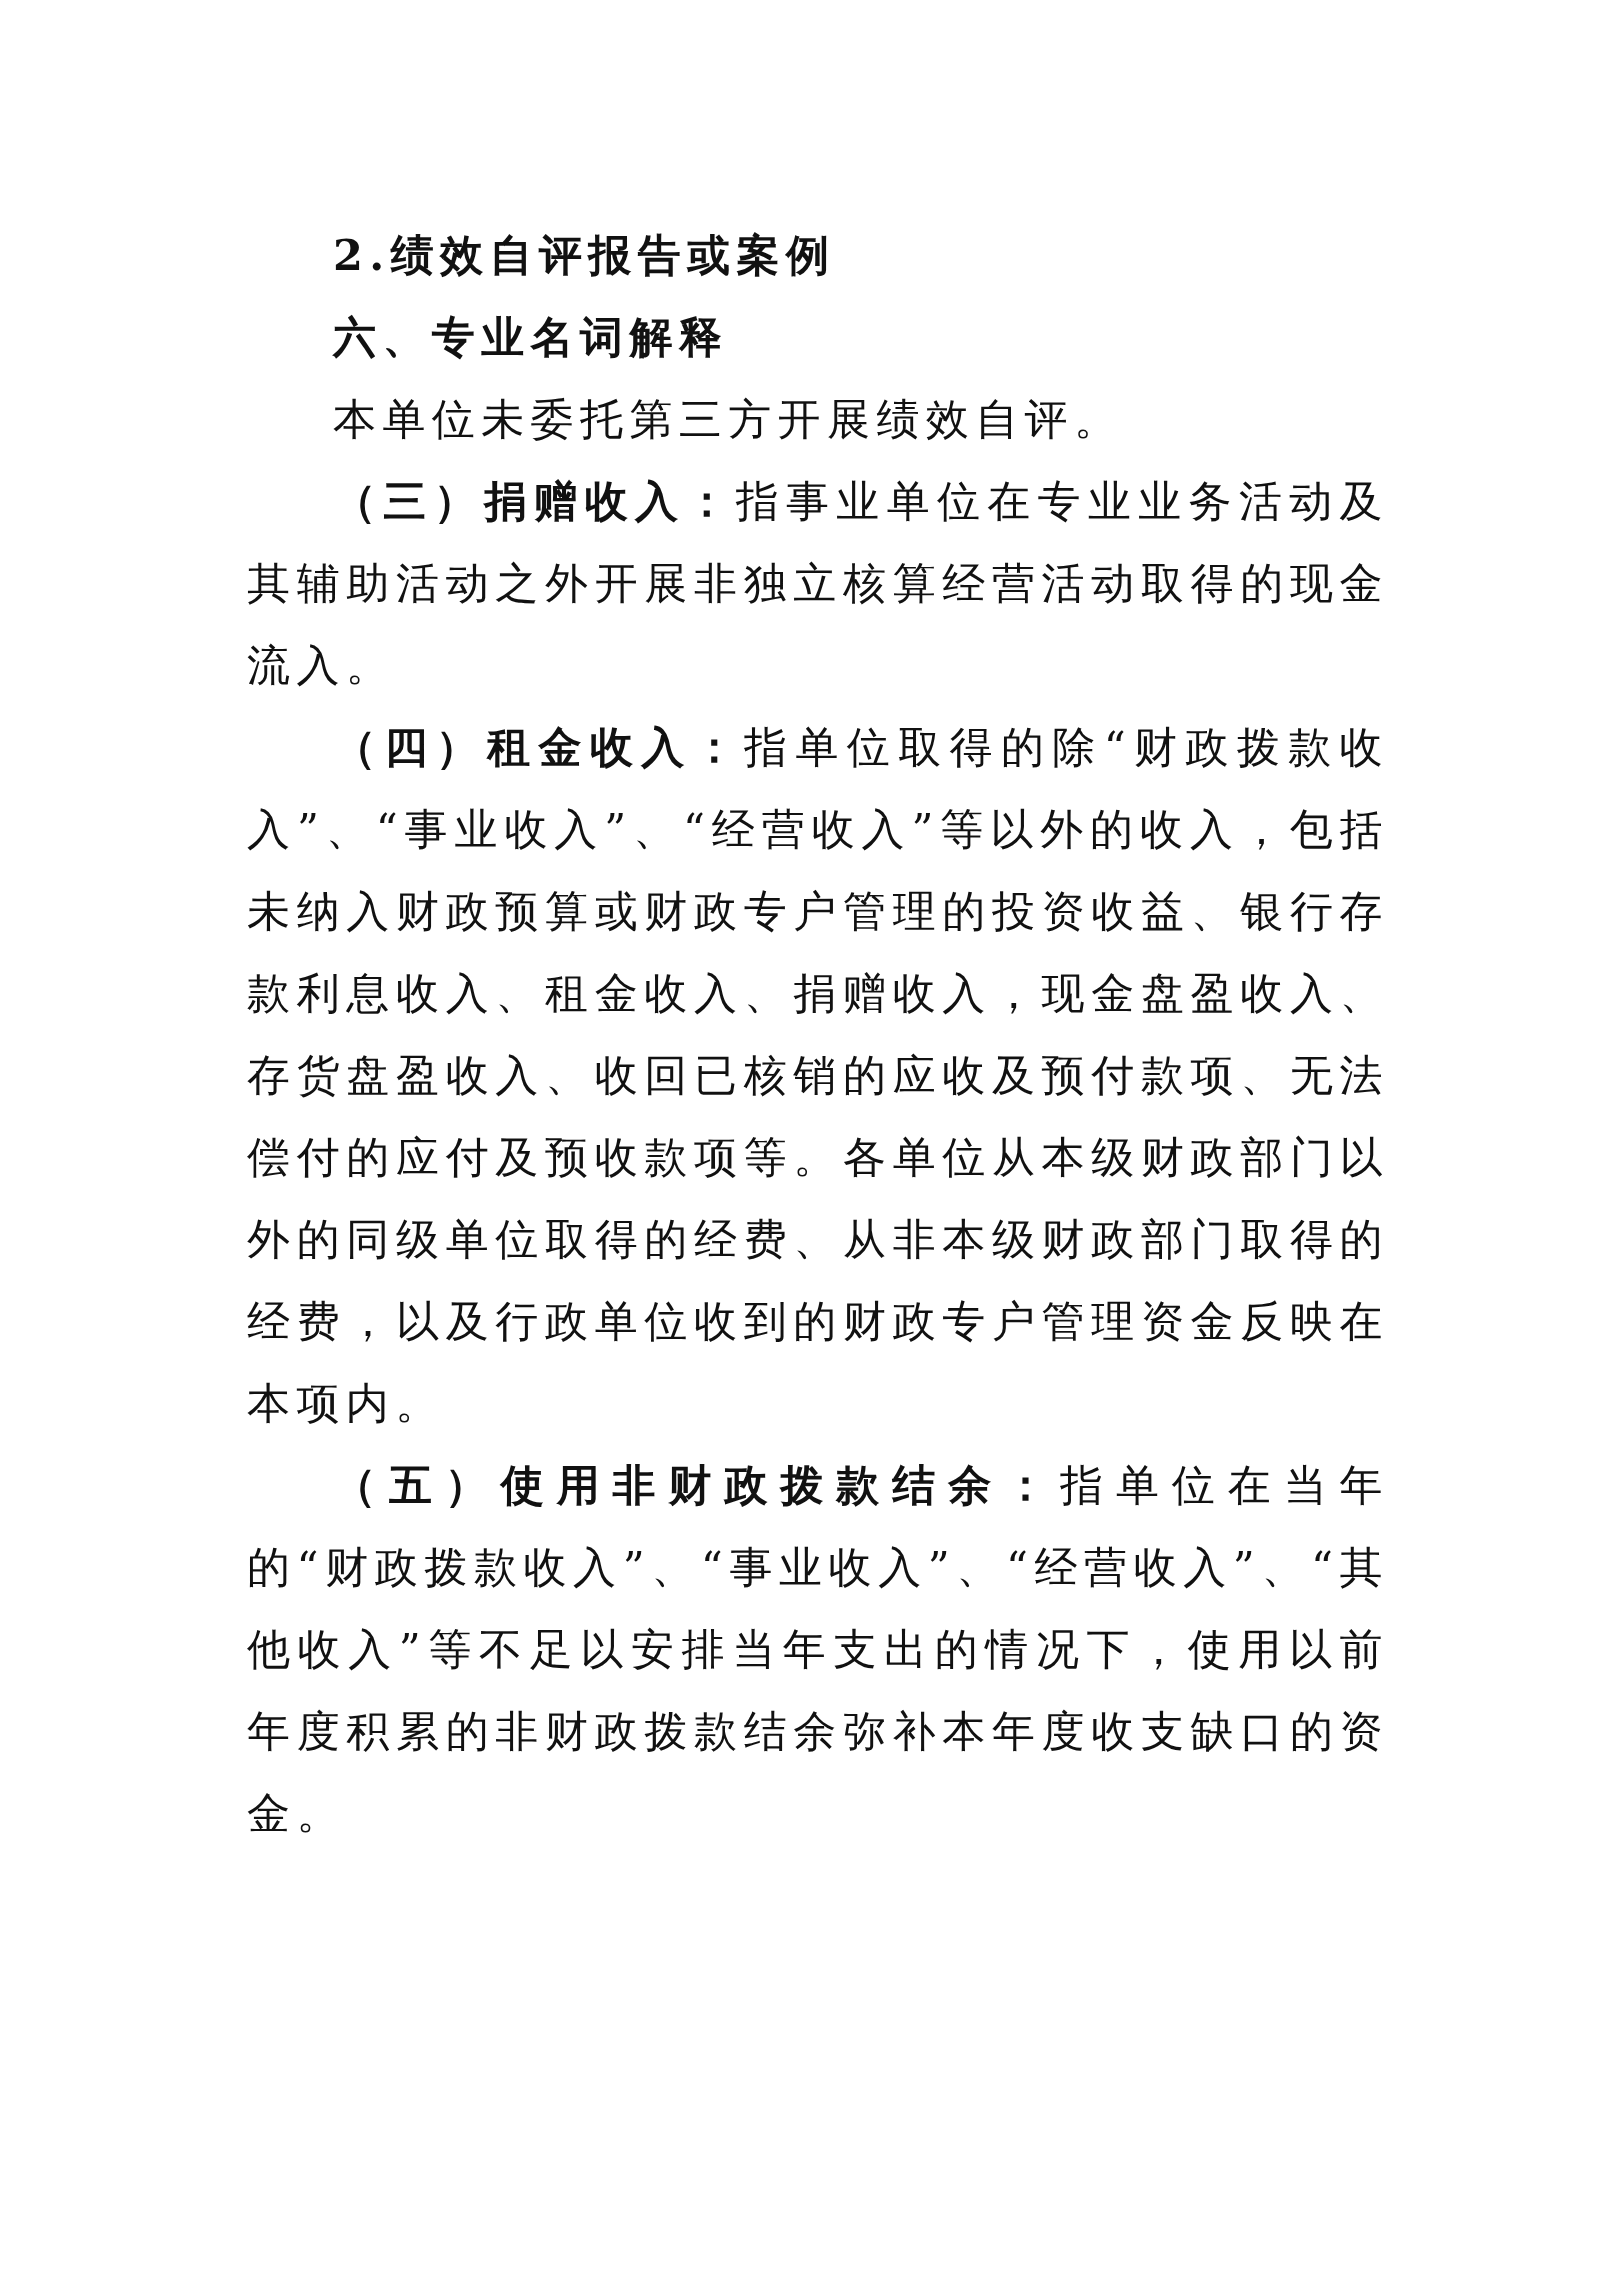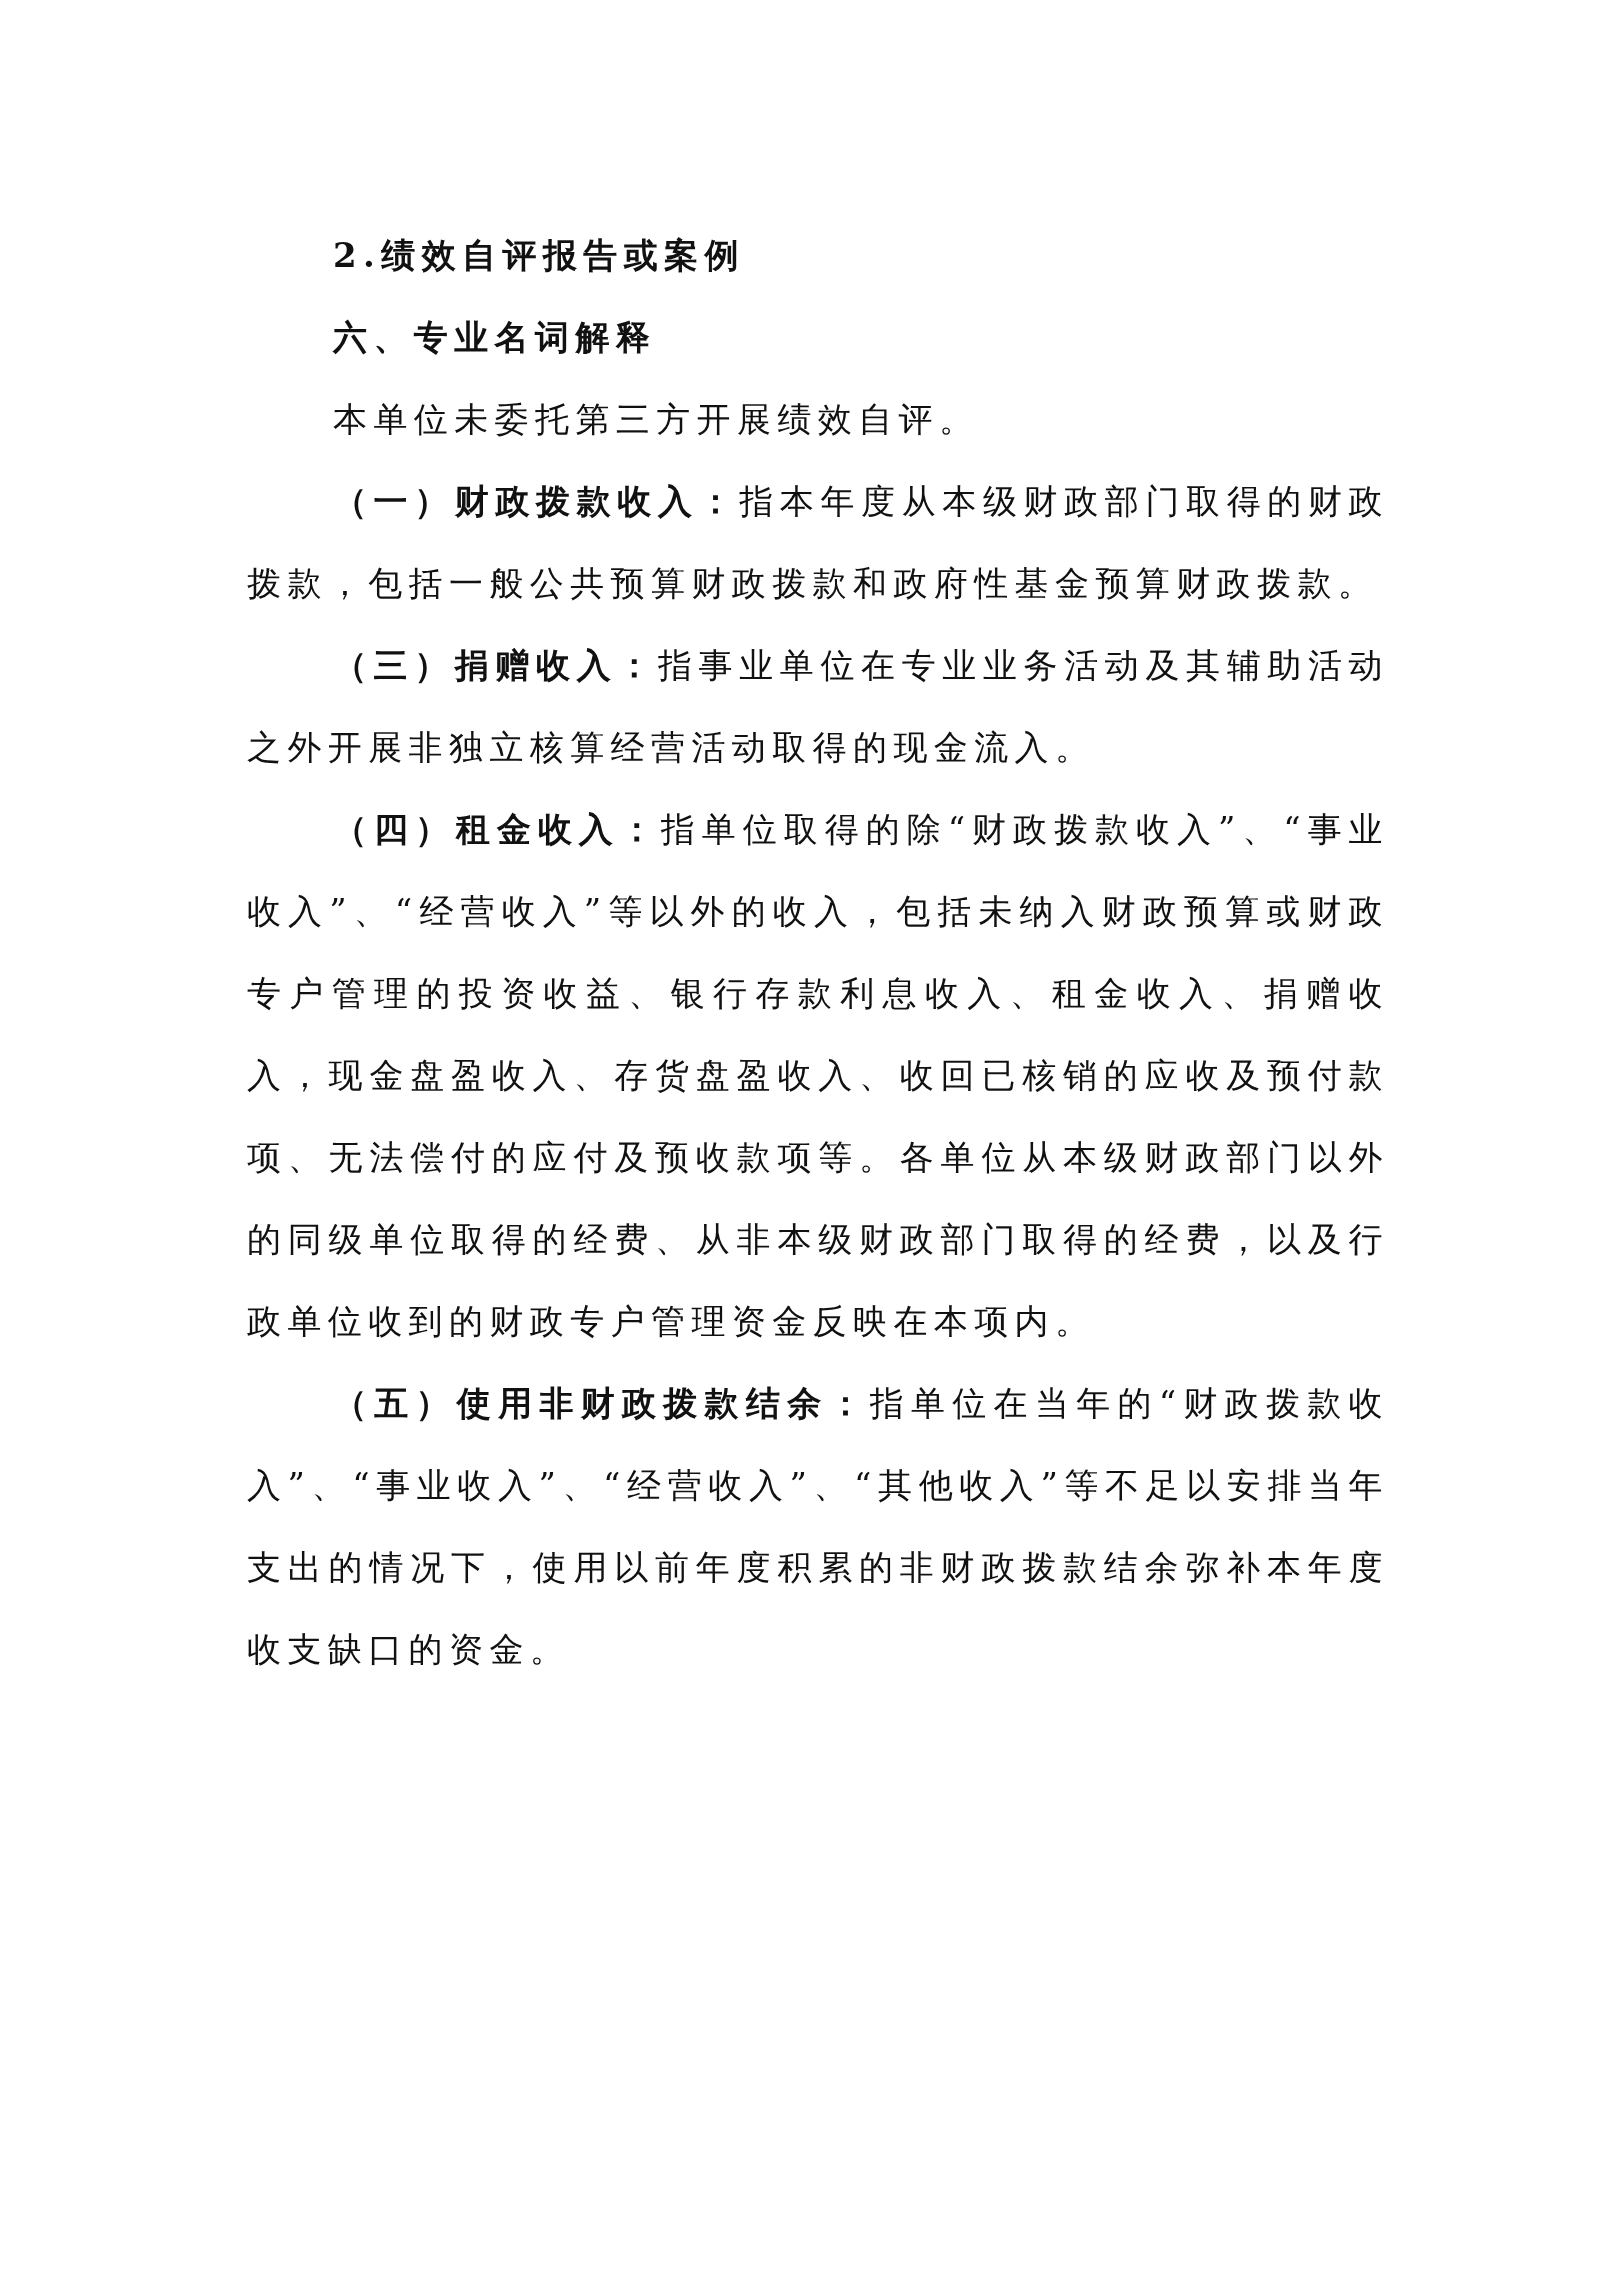--- a/index.html
+++ b/index.html
@@ -11,21 +11,21 @@
     font-family: "DejaVu Serif", "Liberation Serif", serif;
     color: #111111;
   }
   .page {
     position: absolute;
     left: 247px;
     top: 214px;
     width: 1142px;
   }
   .line-block {
-    font-size: 34px;
+    font-size: 43px;
     line-height: 82px;
     letter-spacing: 6.4px;
     margin: 0;
     text-align: justify;
     word-break: break-all;
   }
   .heading { font-weight: bold; padding-left: 86px; }
   .para { text-indent: 86px; }
   .indent-only { padding-left: 86px; }
   .term { font-weight: bold; }
@@ -34,21 +34,20 @@
 <body>
 
 <div class="page">
 
   <p class="line-block heading">2.绩效自评报告或案例</p>
 
   <p class="line-block heading">六、专业名词解释</p>
 
   <p class="line-block indent-only">本单位未委托第三方开展绩效自评。</p>
 
-  <p class="line-block para"><span class="term">（一）财政拨款收入：</span><span>指本年度从本级财政部门取得的财政拨款，包括一般公共预算财政拨款和政府性基金预算财政拨款。</span></p>
 
 
   <p class="line-block para"><span class="term">（三）捐赠收入：</span><span>指事业单位在专业业务活动及其辅助活动之外开展非独立核算经营活动取得的现金流入。</span></p>
 
   <p class="line-block para"><span class="term">（四）租金收入：</span><span>指单位取得的除“财政拨款收入”、“事业收入”、“经营收入”等以外的收入，包括未纳入财政预算或财政专户管理的投资收益、银行存款利息收入、租金收入、捐赠收入，现金盘盈收入、存货盘盈收入、收回已核销的应收及预付款项、无法偿付的应付及预收款项等。各单位从本级财政部门以外的同级单位取得的经费、从非本级财政部门取得的经费，以及行政单位收到的财政专户管理资金反映在本项内。</span></p>
 
   <p class="line-block para"><span class="term">（五）使用非财政拨款结余：</span><span>指单位在当年的“财政拨款收入”、“事业收入”、“经营收入”、“其他收入”等不足以安排当年支出的情况下，使用以前年度积累的非财政拨款结余弥补本年度收支缺口的资金。</span></p>
 
 </div>
 

